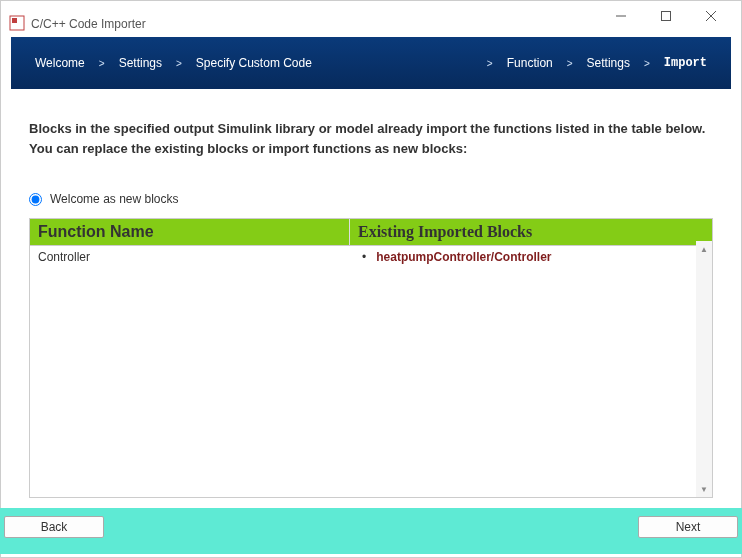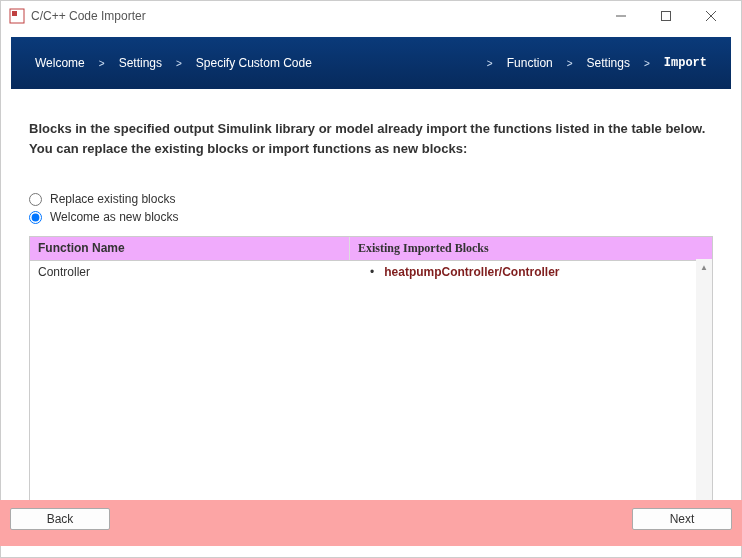--- a/index.html
+++ b/index.html
@@ -1,18 +1,18 @@
 <!DOCTYPE html>
 <html><head>
 <meta charset="utf-8">
 <style>
   * { box-sizing: border-box; margin: 0; padding: 0; }
   body { font-family: "Segoe UI", Arial, sans-serif; background: #fff; width: 742px; height: 558px; overflow: hidden; border: 1px solid #ccc; }
   
-  .titlebar { height: 30px; display: flex; align-items: center; padding: 0 8px; background: #fff; }
+  .titlebar { height: 30px; display: flex; align-items: flex-end; padding: 0 8px; background: #fff; }
   .titlebar .app-icon { width: 16px; height: 16px; margin-right: 6px; display: inline-flex; align-items: center; justify-content: center; }
   .titlebar .title { font-size: 12px; color: #555; flex: 1; }
   .win-controls { display: flex; }
   .win-btn { width: 45px; height: 30px; display: flex; align-items: center; justify-content: center; color: #666; font-size: 10px; }
   .win-btn svg { width: 10px; height: 10px; stroke: #555; stroke-width: 1; fill: none; }
   
   .breadcrumb { background: linear-gradient(to bottom, #0a3a7a, #072a5c); height: 52px; margin: 6px 10px 0 10px; display: flex; align-items: center; padding: 0 14px; color: #fff; font-size: 12px; }
   .breadcrumb .crumb { padding: 0 10px; white-space: nowrap; }
   .breadcrumb .crumb.active { font-weight: bold; font-family: Liberation Mono, monospace; }
   .breadcrumb .sep { color: #cfe0f5; font-size: 10px; padding: 0 4px; }
@@ -20,36 +20,36 @@
   
   .content { padding: 30px 28px 10px 28px; height: 440px; }
   .intro { font-size: 13px; font-weight: bold; color: #333; line-height: 1.5; margin-bottom: 32px; }
   
   .radios { margin-bottom: 10px; }
   .radio-row { display: flex; align-items: center; font-size: 12px; color: #333; padding: 2px 0; }
   .radio-row input { margin-right: 8px; }
   .radio-row label { cursor: pointer; }
   
   .table-wrap { border: 1px solid #ccc; height: 280px; position: relative; background: #fff; }
-  .table-header { display: flex; background: #f0abfc; border-bottom: 1px solid #ccc; font-size: 12px; font-weight: bold; color: #333; }
+  .table-header { display: flex; background: #84cc16; border-bottom: 1px solid #ccc; font-size: 16px; font-weight: bold; color: #333; }
   .table-header .col { padding: 4px 8px; }
   .col-fn { width: 320px; border-right: 1px solid #ddd; }
   .col-blocks { flex: 1; font-family: Liberation Serif, serif; }
   .table-body { font-size: 12px; }
-  .table-row { display: flex; gap: 8px; }
+  .table-row { display: flex; }
   .table-row .cell { padding: 4px 8px; }
   .cell-fn { width: 320px; color: #333; }
   .cell-blocks { flex: 1; display: flex; align-items: flex-start; }
   .bullet { margin: 0 10px 0 4px; color: #333; }
   .link { color: #7f1d1d; cursor: pointer; font-weight: bold; }
   
   .scrollbar { position: absolute; right: 0; top: 22px; bottom: 0; width: 16px; background: #f5f5f5; display: flex; flex-direction: column; justify-content: space-between; align-items: center; }
   .scroll-arrow { width: 100%; height: 16px; display: flex; align-items: center; justify-content: center; color: #888; font-size: 8px; }
   
-  .footer { position: absolute; bottom: 12px; left: 0; right: 0; height: 46px; padding: 8px 10px; display: flex; justify-content: space-between; background: #fca5a5; }
+  .footer { position: absolute; bottom: 4px; left: 0; right: 0; height: 46px; padding: 8px 4px; display: flex; justify-content: space-between; background: #5eead4; }
   .foot-btn { width: 100px; height: 22px; border: 1px solid #aaa; background: #fdfdfd; border-radius: 2px; font-size: 12px; color: #333; cursor: pointer; }
 </style>
 </head>
 <body>
 
 <div class="titlebar">
   <span class="app-icon">
     <svg viewBox="0 0 16 16">
         <rect x="1" y="1" width="14" height="14" fill="#fff" stroke="#c04040" stroke-width="1"></rect>
         <rect x="3" y="3" width="5" height="5" fill="#c04040"></rect>
@@ -89,24 +89,20 @@
   <span class="crumb">Settings</span>
   <span class="sep">&gt;</span>
   <span class="crumb active">Import</span>
 </div>
 
 <div class="content">
   <p class="intro">Blocks in the specified output Simulink library or model already import the functions listed in the table below. You can replace the existing blocks or import functions as new blocks:</p>
 
   <div class="radios">
     <div class="radio-row">
-      <input type="radio" name="mode" id="r1" style="">
-      <label for="r1">Replace existing blocks</label>
-    </div>
-    <div class="radio-row">
       <input type="radio" name="mode" id="r2" checked="" style="">
       <label for="r2">Welcome as new blocks</label>
     </div>
   </div>
 
   <div class="table-wrap">
     <div class="table-header">
       <div class="col col-fn">Function Name</div>
       <div class="col col-blocks">Existing Imported Blocks</div>
     </div>

